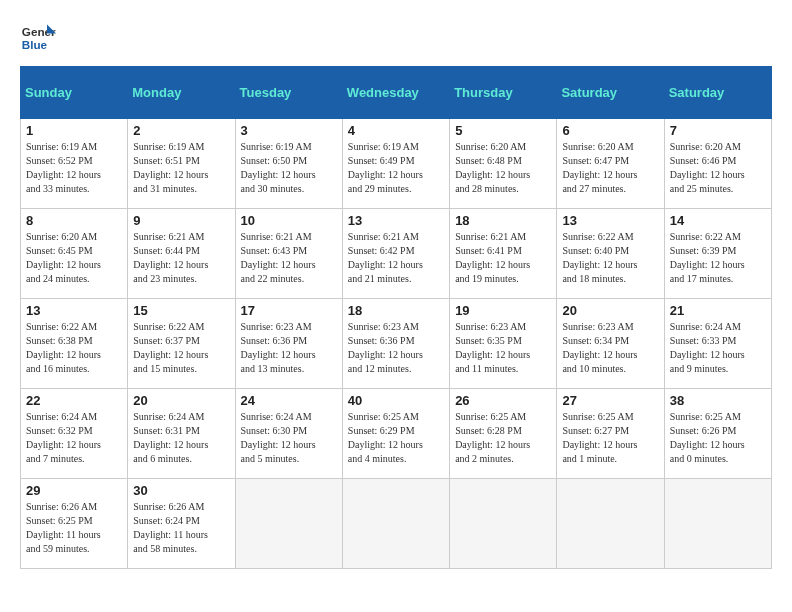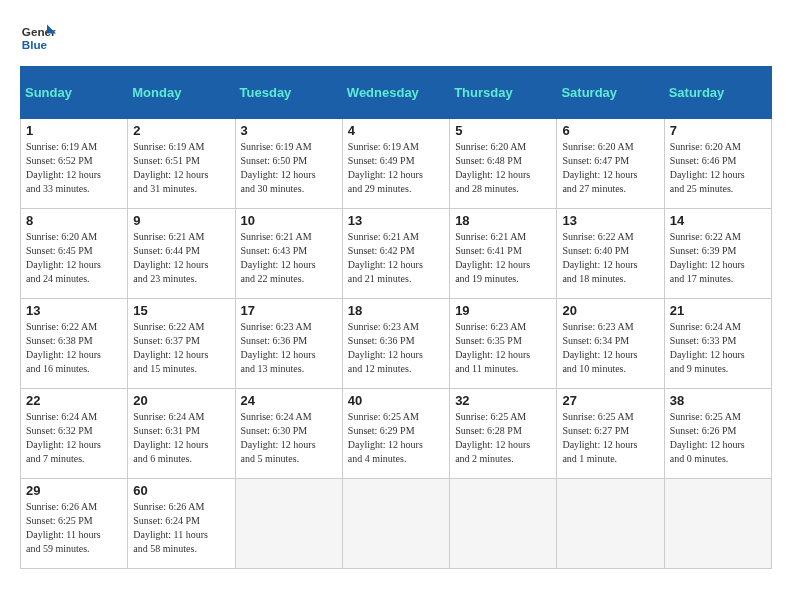--- a/index.html
+++ b/index.html
@@ -206,39 +206,39 @@
         </td>
         <td>
           <div class="day-num">24</div>
           <div class="day-info">Sunrise: 6:24 AM<br>Sunset: 6:30 PM<br>Daylight: 12 hours<br>and 5 minutes.</div>
         </td>
         <td>
           <div class="day-num">40</div>
           <div class="day-info">Sunrise: 6:25 AM<br>Sunset: 6:29 PM<br>Daylight: 12 hours<br>and 4 minutes.</div>
         </td>
         <td>
-          <div class="day-num">32</div>
+          <div class="day-num">26</div>
           <div class="day-info">Sunrise: 6:25 AM<br>Sunset: 6:28 PM<br>Daylight: 12 hours<br>and 2 minutes.</div>
         </td>
         <td>
           <div class="day-num">27</div>
           <div class="day-info">Sunrise: 6:25 AM<br>Sunset: 6:27 PM<br>Daylight: 12 hours<br>and 1 minute.</div>
         </td>
         <td>
           <div class="day-num">38</div>
           <div class="day-info">Sunrise: 6:25 AM<br>Sunset: 6:26 PM<br>Daylight: 12 hours<br>and 0 minutes.</div>
         </td>
       </tr>
       <tr>
         <td>
           <div class="day-num">29</div>
           <div class="day-info">Sunrise: 6:26 AM<br>Sunset: 6:25 PM<br>Daylight: 11 hours<br>and 59 minutes.</div>
         </td>
         <td>
-          <div class="day-num">60</div>
+          <div class="day-num">30</div>
           <div class="day-info">Sunrise: 6:26 AM<br>Sunset: 6:24 PM<br>Daylight: 11 hours<br>and 58 minutes.</div>
         </td>
         <td class="empty"></td>
         <td class="empty"></td>
         <td class="empty"></td>
         <td class="empty"></td>
         <td class="empty"></td>
       </tr>
     </tbody>
 </table>

